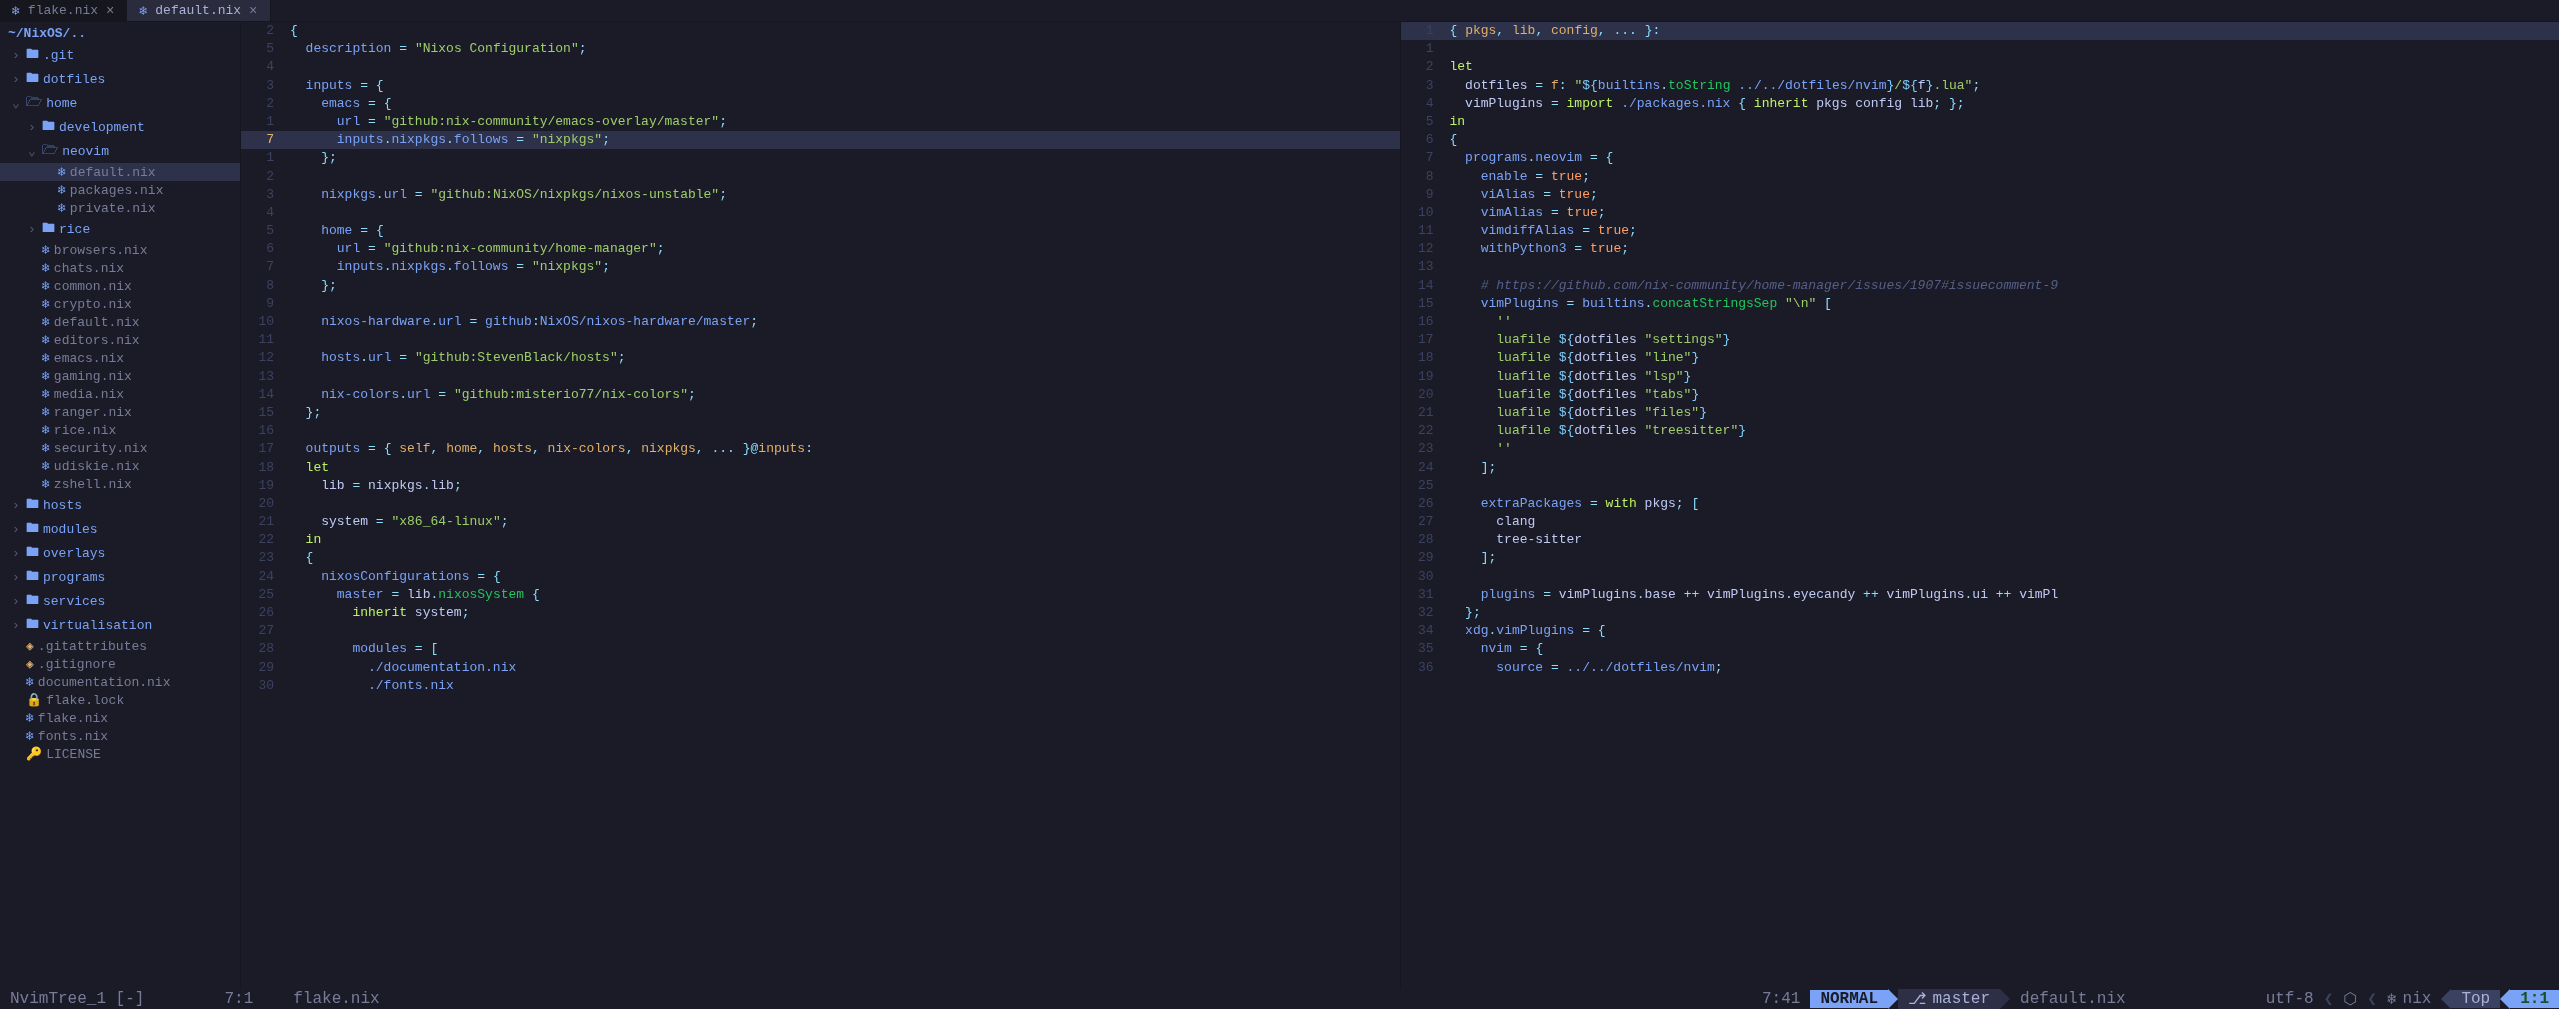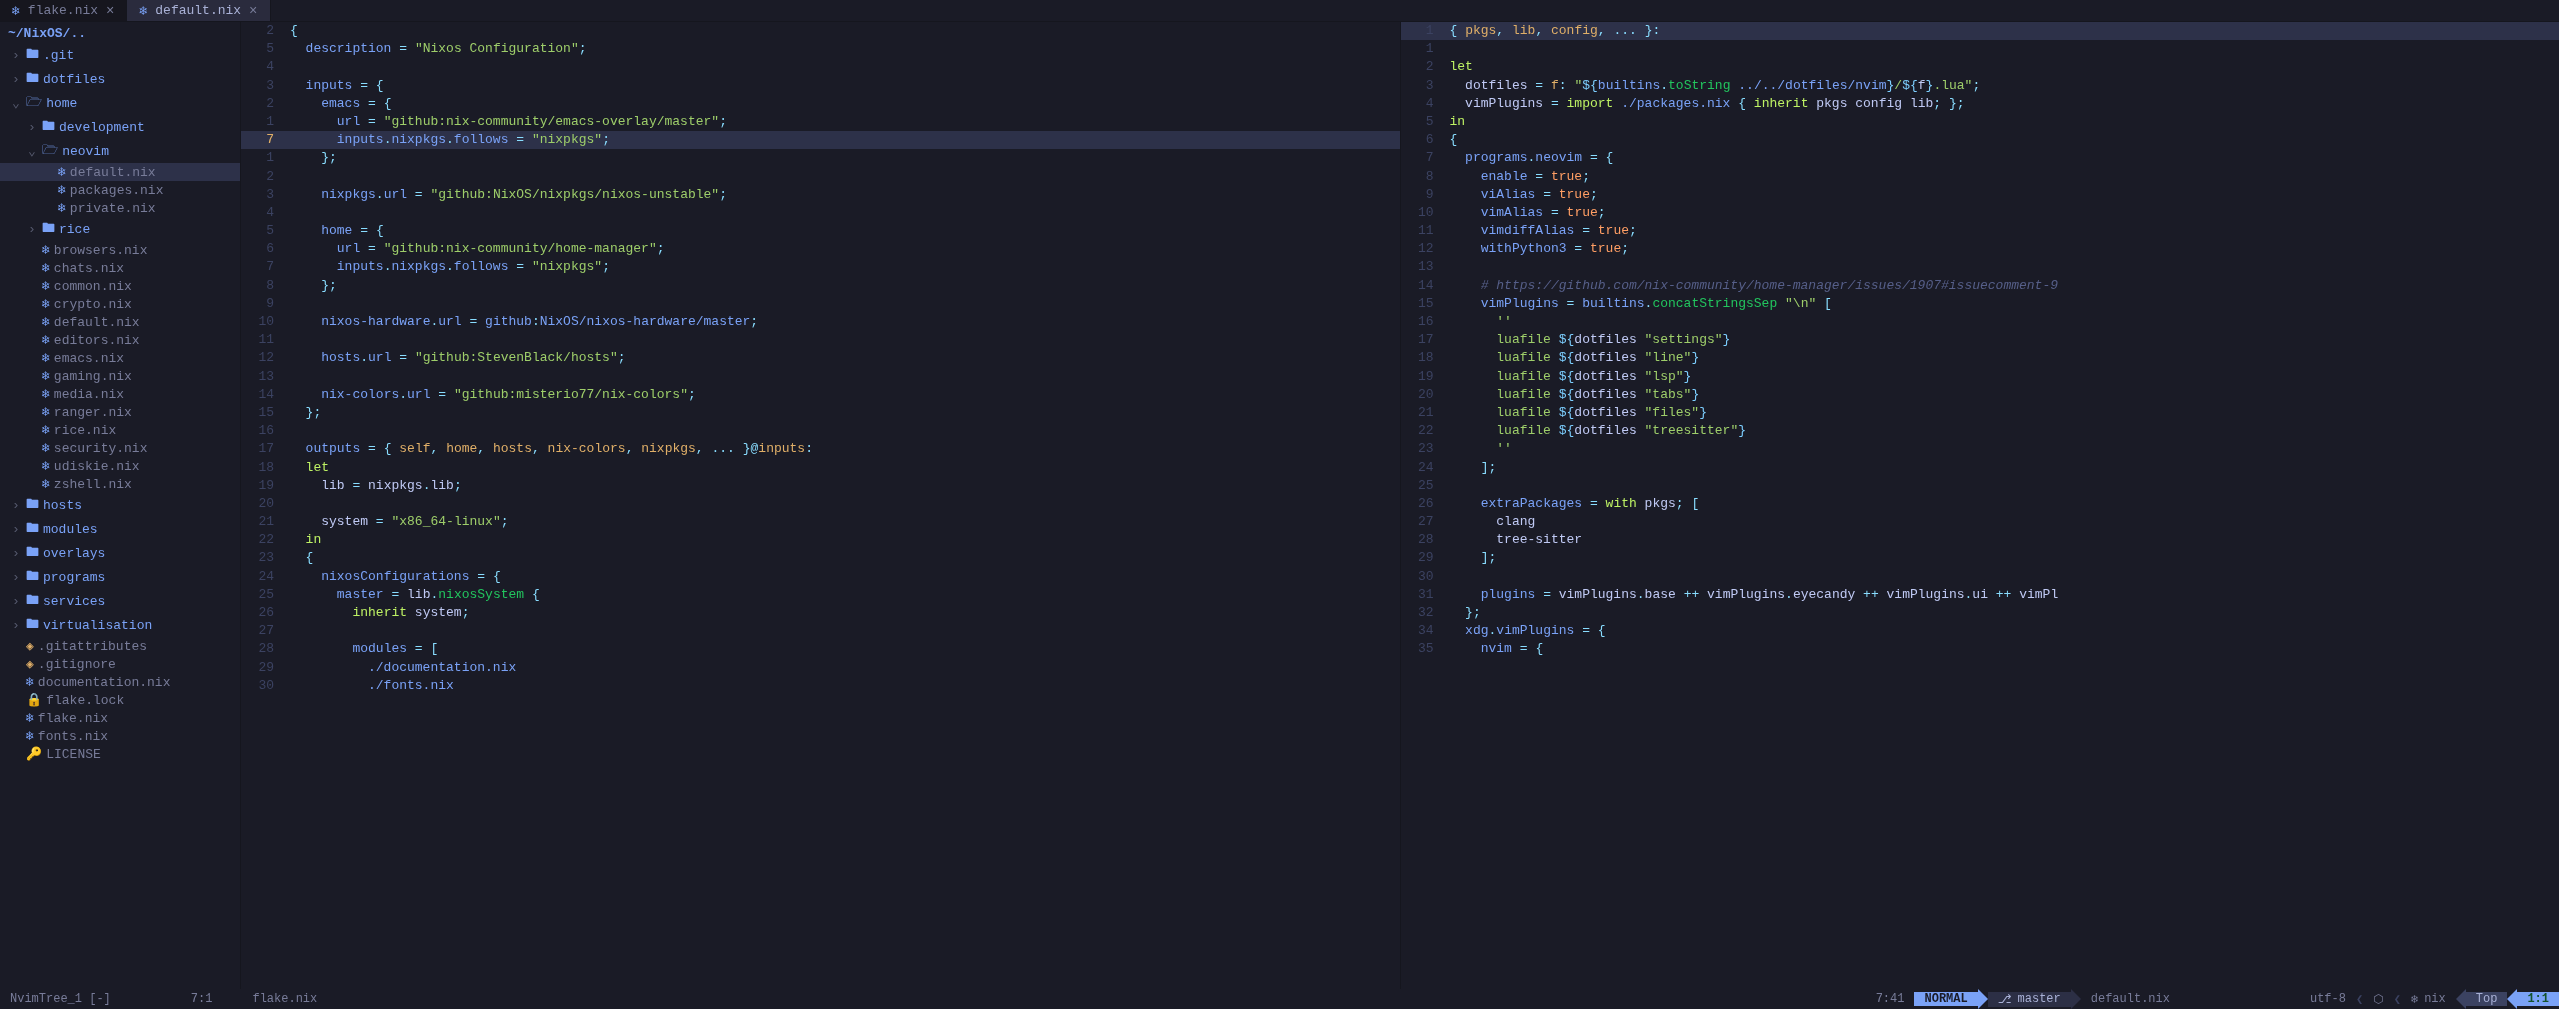--- a/index.html
+++ b/index.html
@@ -113,21 +113,21 @@
 .comment { color: #565f89; font-style: italic; }
 .func { color: #22c55e; }
 .builtin { color: #7aa2f7; }
 .num { color: #ff9e64; }
 .param { color: #e0af68; }
 .interp { color: #7dcfff; }
 .status-bar {
   display: flex;
   background: #1a1b26;
   color: #787c99;
-  font-size: 12px;
+  font-size: 16px;
   height: 20px;
   align-items: stretch;
 }
 .status-left {
   display: flex;
   align-items: center;
   flex: 1;
 }
 .status-right {
   display: flex;
@@ -483,20 +483,21 @@
         <div class="code-line"><span class="gutter ">25</span><span class="code"></span></div>
         <div class="code-line"><span class="gutter ">26</span><span class="code">    <span class="prop">extraPackages</span> <span class="op">=</span> <span class="kw">with</span> <span class="ident">pkgs</span><span class="punct">;</span> <span class="punct">[</span></span></div>
         <div class="code-line"><span class="gutter ">27</span><span class="code">      <span class="ident">clang</span></span></div>
         <div class="code-line"><span class="gutter ">28</span><span class="code">      <span class="ident">tree-sitter</span></span></div>
         <div class="code-line"><span class="gutter ">29</span><span class="code">    <span class="punct">];</span></span></div>
         <div class="code-line"><span class="gutter ">30</span><span class="code"></span></div>
         <div class="code-line"><span class="gutter ">31</span><span class="code">    <span class="prop">plugins</span> <span class="op">=</span> <span class="ident">vimPlugins</span><span class="punct">.</span><span class="ident">base</span> <span class="op">++</span> <span class="ident">vimPlugins</span><span class="punct">.</span><span class="ident">eyecandy</span> <span class="op">++</span> <span class="ident">vimPlugins</span><span class="punct">.</span><span class="ident">ui</span> <span class="op">++</span> <span class="ident">vimPl</span></span></div>
         <div class="code-line"><span class="gutter ">32</span><span class="code">  <span class="punct">};</span></span></div>
         <div class="code-line"><span class="gutter ">34</span><span class="code">  <span class="prop">xdg</span><span class="punct">.</span><span class="prop">vimPlugins</span> <span class="op">=</span> <span class="punct">{</span></span></div>
         <div class="code-line"><span class="gutter ">35</span><span class="code">    <span class="prop">nvim</span> <span class="op">=</span> <span class="punct">{</span></span></div>
+        <div class="code-line"><span class="gutter ">36</span><span class="code">      <span class="prop">source</span> <span class="op">=</span> <span class="builtin">../../dotfiles/nvim</span><span class="punct">;</span></span></div>
       </div>
   </div>
 </div>
 
 <div class="status-bar">
   <div class="status-left">
     <span class="status-seg">NvimTree_1 [-]</span>
     <span style="flex:0 0 60px;"></span>
     <span class="status-seg">7:1</span>
     <span style="flex:0 0 20px;"></span>

